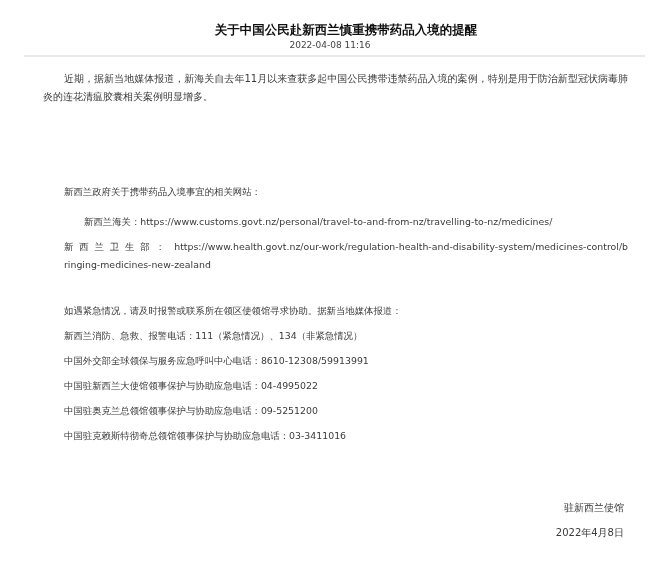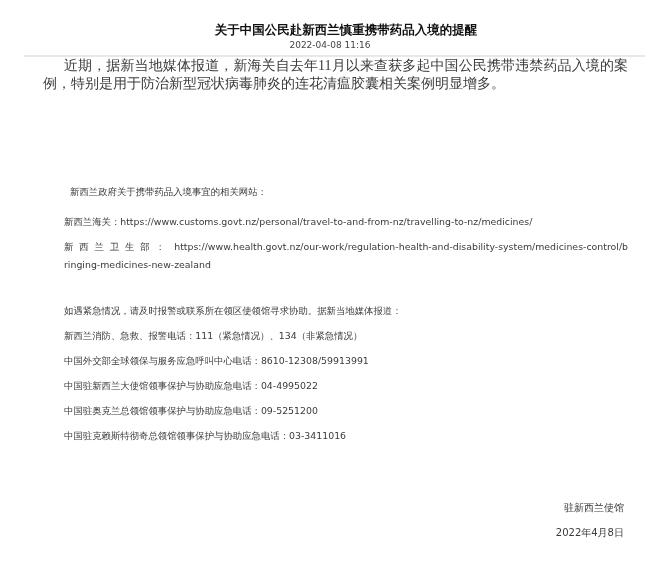--- a/index.html
+++ b/index.html
@@ -47,26 +47,25 @@
       position: absolute;
       top: 55px;
       left: 24px;
       width: 621px;
       height: 2px;
       background: #e8e8e8;
     }
     .content {
       position: absolute;
       left: 43px;
-      top: 57px;
+      top: 70px;
       width: 585px;
-      font-size: 14px;
+      font-size: 10px;
       line-height: 17.5px;
       color: #3a3a3a;
-      font-family: Liberation Serif, serif;
     }
     .para {
       margin: 0;
       text-indent: 21px;
       text-align: justify;
     }
     .para + .para {
       margin-top: 7px;
     }
     .block {
@@ -111,22 +110,22 @@
   <div class="title">关于中国公民赴新西兰慎重携带药品入境的提醒</div>
   <div class="date">2022-04-08 11:16</div>
 </div>
 <div class="divider"></div>
 
 <div class="content">
   <p class="para">近期，据新当地媒体报道，新海关自去年11月以来查获多起中国公民携带违禁药品入境的案例，特别是用于防治新型冠状病毒肺炎的连花清瘟胶囊相关案例明显增多。</p>
 </div>
 
 <div class="block" style="top:186px;">
-  <div class="line" style="top:0;margin-left:6px;">新西兰政府关于携带药品入境事宜的相关网站：</div>
-  <div class="line" style="top:30px;">
+  <div class="line" style="top:0;">新西兰政府关于携带药品入境事宜的相关网站：</div>
+  <div class="line" style="top:30px;margin-left:20px;">
     <span>新西兰海关：</span><a class="link">https://www.customs.govt.nz/personal/travel-to-and-from-nz/travelling-to-nz/medicines/</a>
   </div>
   <div class="wrapline" style="top:52px; left:0; width:564px;">
     <span class="spaced">新西兰卫生部：</span>
     <a class="link" style="word-break: break-all;">https://www.health.govt.nz/our-work/regulation-health-and-disability-system/medicines-control/bringing-medicines-new-zealand</a>
   </div>
 </div>
 
 <div class="block" style="top:305px;">
   <div class="line" style="top:0;">如遇紧急情况，请及时报警或联系所在领区使领馆寻求协助。据新当地媒体报道：</div>

